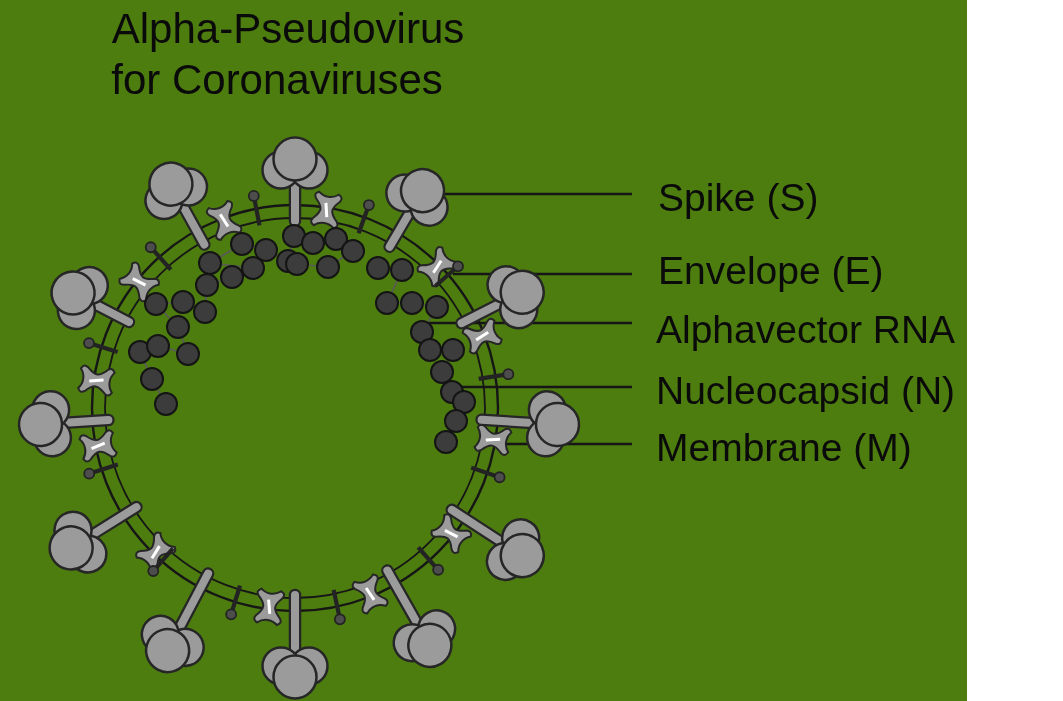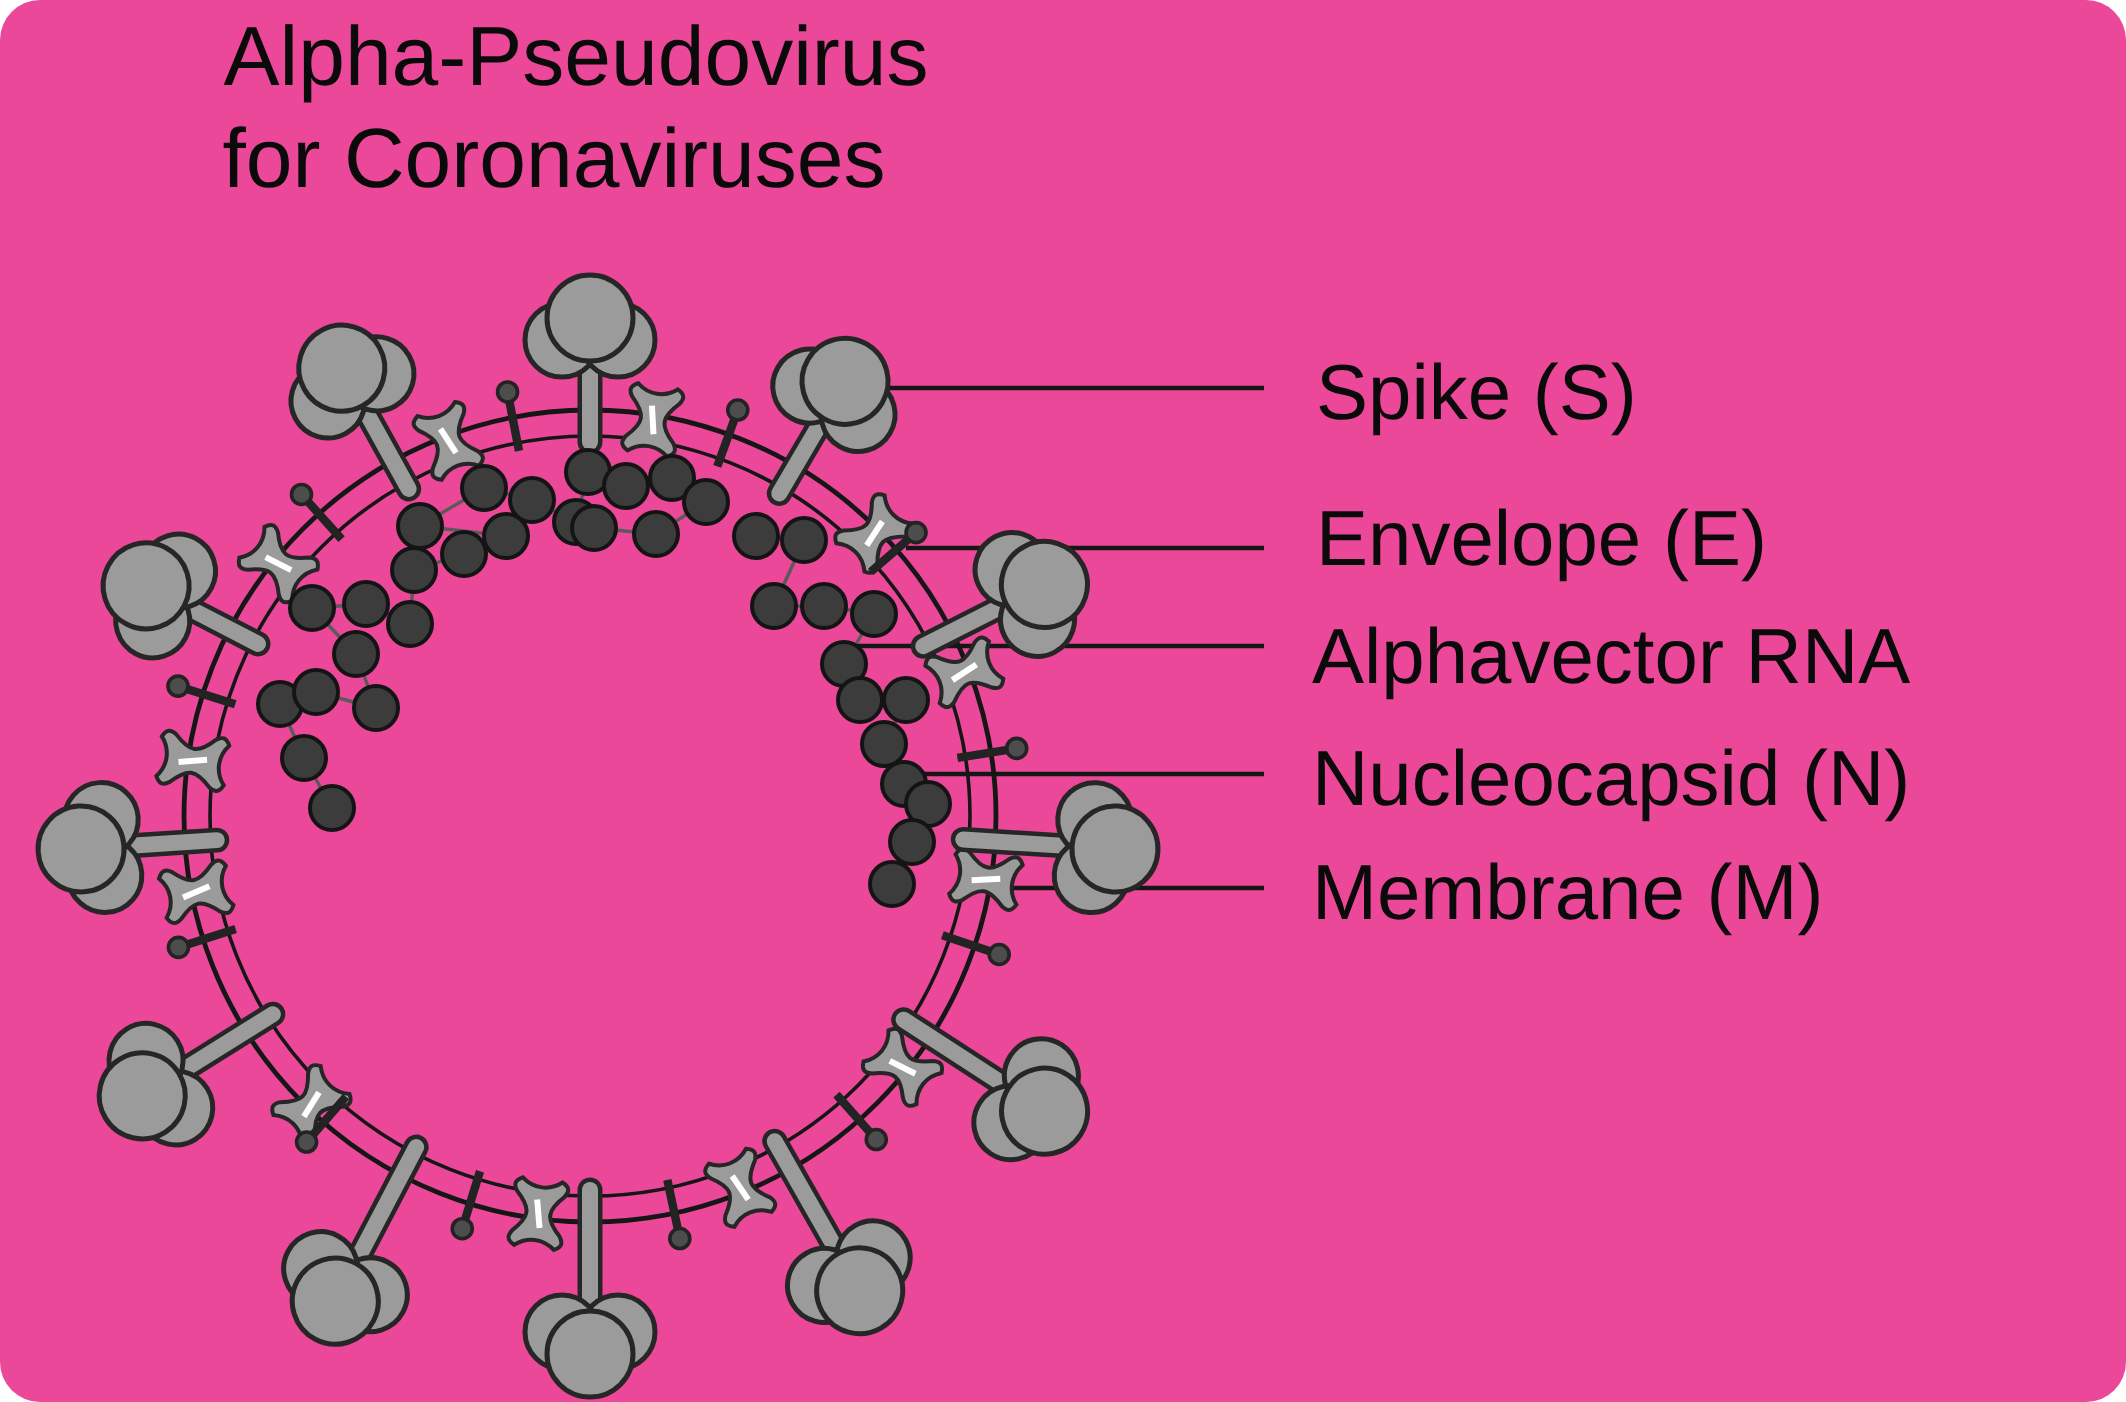--- a/index.html
+++ b/index.html
@@ -1,17 +1,17 @@
 <!DOCTYPE html>
 <html><head>
 <meta charset="utf-8">
 <style>
   html,body{margin:0;padding:0;background:#ffffff;}
-  .stage{position:relative;width:1063px;height:701px;background:#ec4899;overflow:hidden;
-         font-family:"Liberation Sans", sans-serif;border-radius:20px;}
+  .stage{position:relative;width:967px;height:701px;background:#4d7c0f;overflow:hidden;
+         font-family:"Liberation Sans", sans-serif;}
   svg{position:absolute;left:0;top:0;}
   .title-text{font-family:"Liberation Sans", sans-serif;font-size:42px;font-weight:400;}
   .label-text{font-family:"Liberation Sans", sans-serif;font-size:39px;font-weight:400;}
 </style>
 </head>
 <body>
 
 <div class="stage">
   <svg width="1063" height="701" viewBox="0 0 1063 701" xmlns="http://www.w3.org/2000/svg">
     <g id="gen-root">

